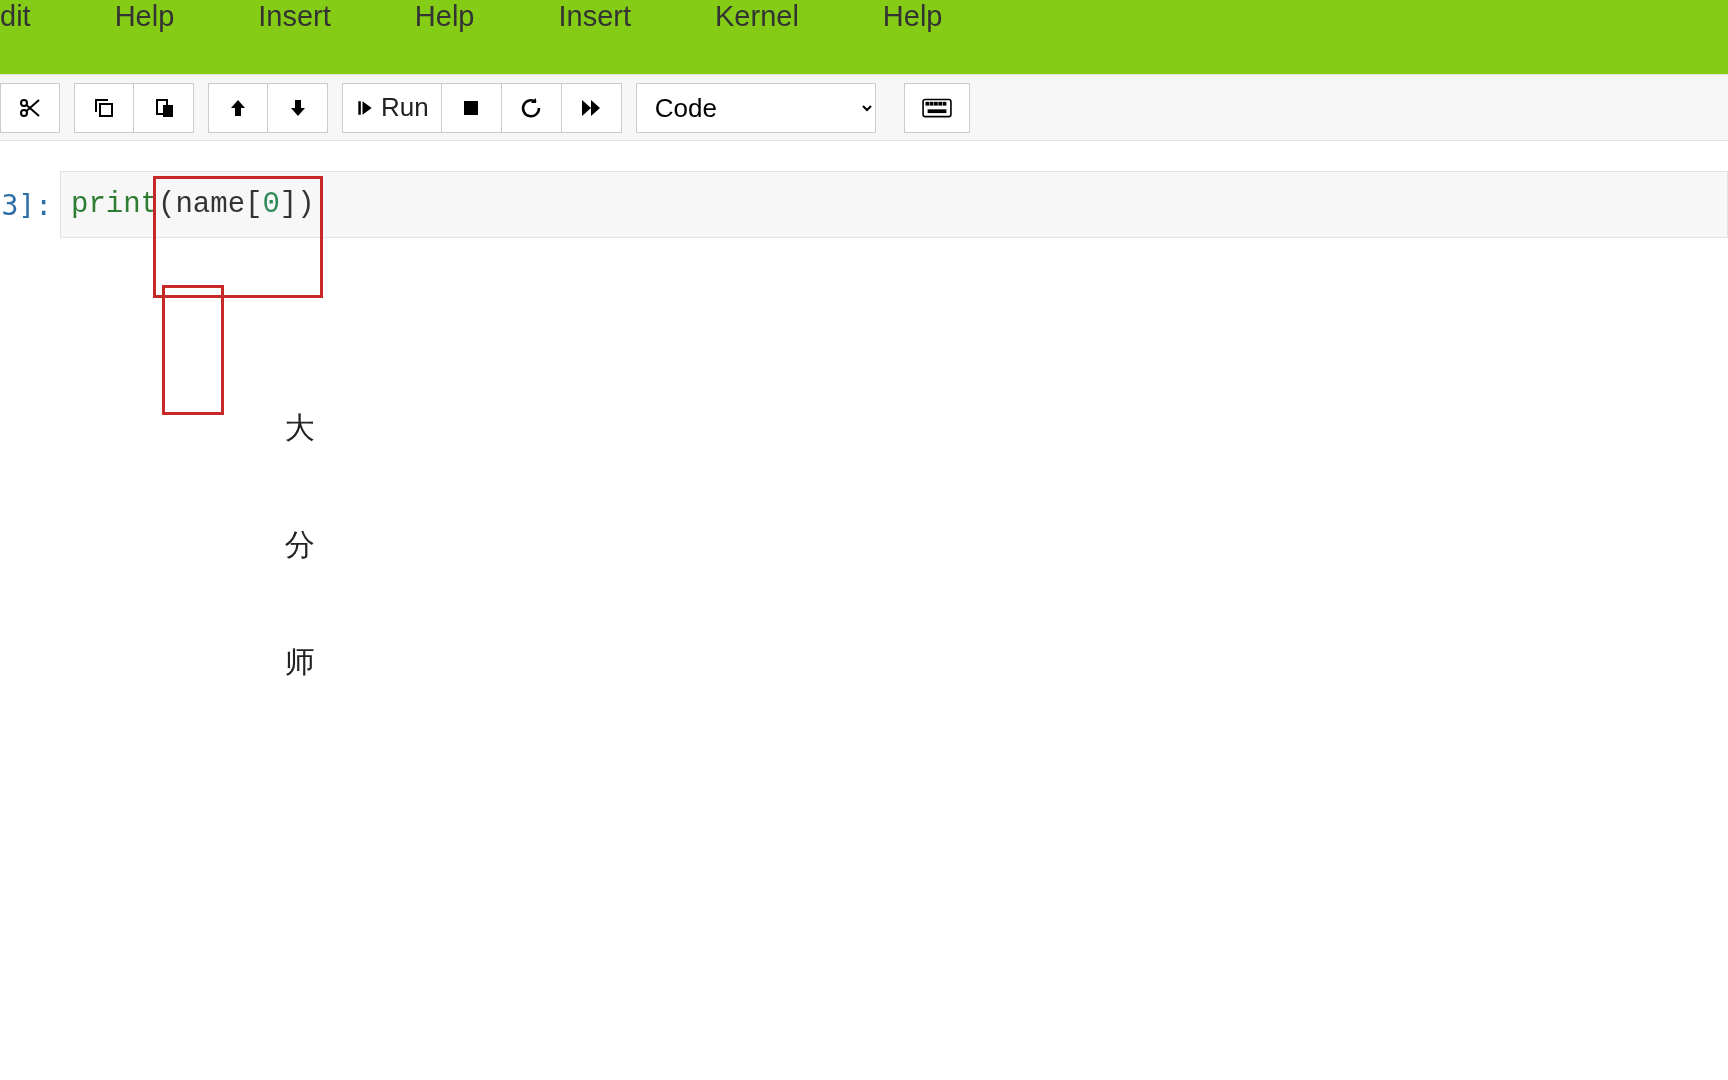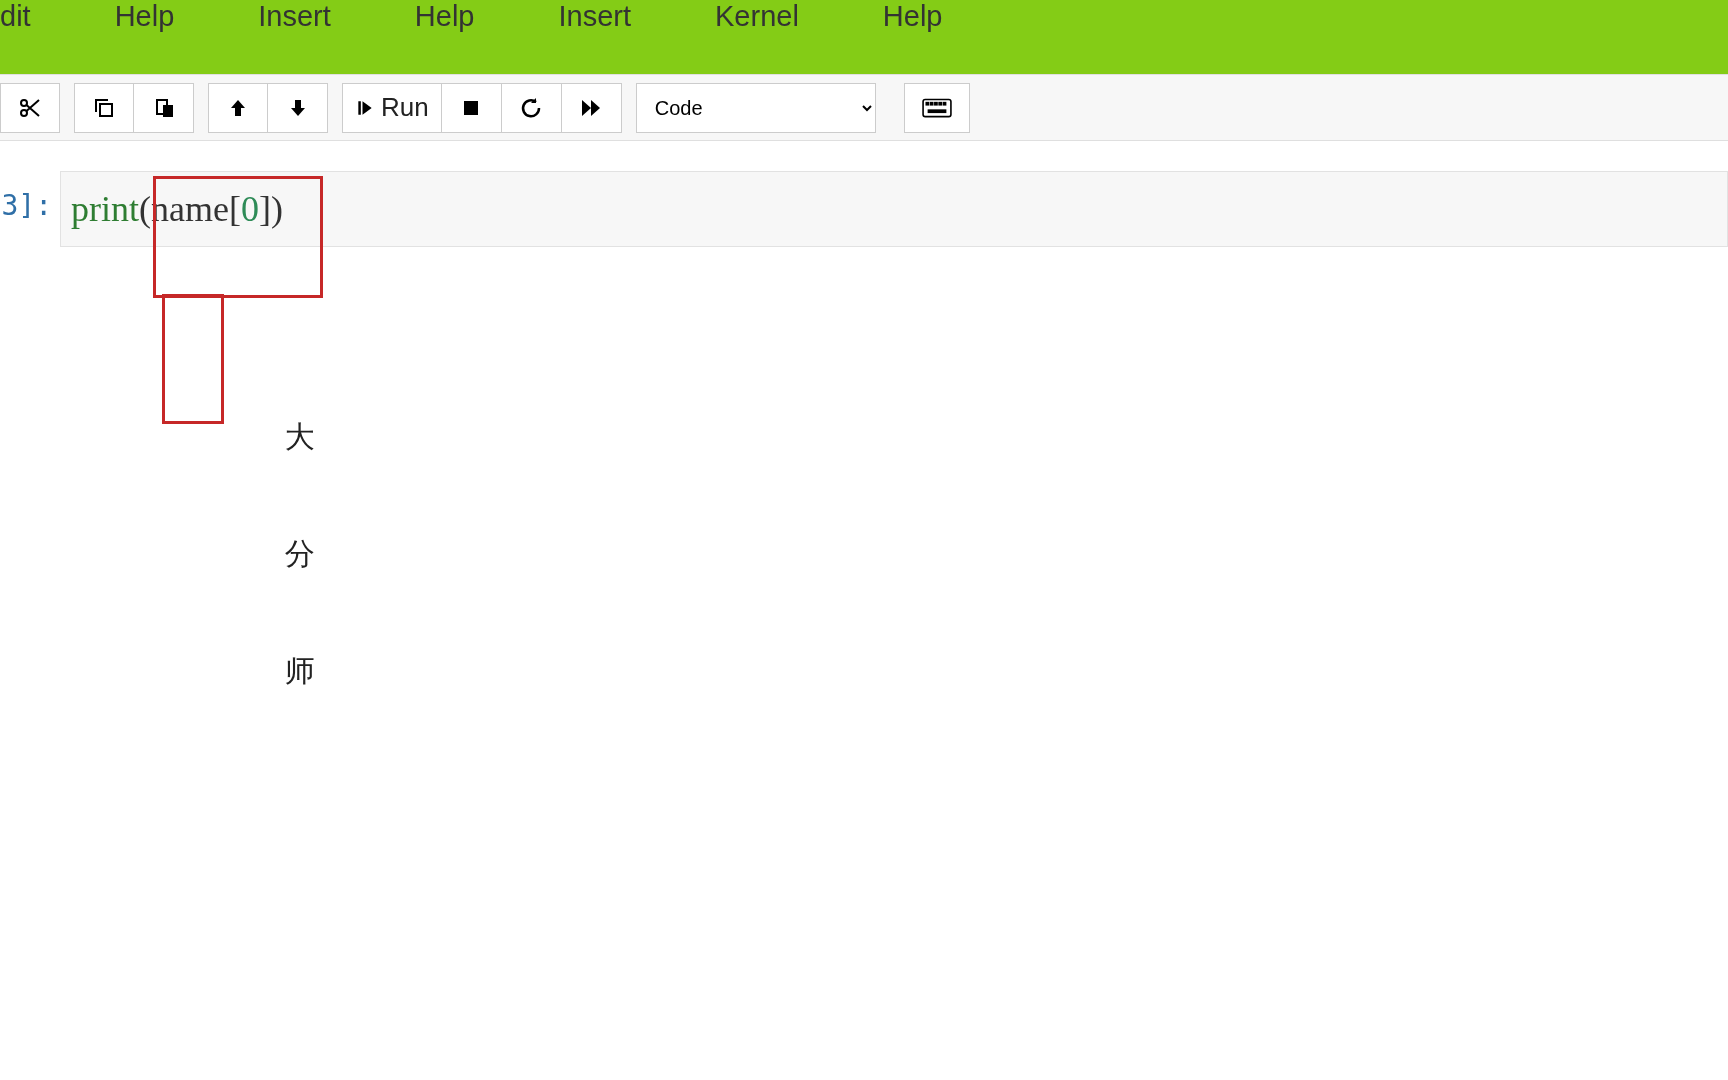--- a/index.html
+++ b/index.html
@@ -54,21 +54,21 @@
     cursor: pointer;
   }
   .tb-btn + .tb-btn { border-left: none; }
   .tb-btn svg { width: 24px; height: 24px; }
   .tb-btn.run span { font-size: 26px; margin-left: 6px; }
   .tb-select {
     height: 50px;
     width: 240px;
     border: 1px solid #ccc;
     background: #fff;
-    font-size: 20px;
+    font-size: 26px;
     padding: 0 14px;
   }
   .tb-kbd {
     height: 50px;
     width: 66px;
     border: 1px solid #ccc;
     background: #fff;
     display: flex;
     align-items: center;
     justify-content: center;
@@ -89,22 +89,22 @@
     font-size: 28px;
     color: #2f6fa7;
     padding-top: 18px;
     padding-right: 8px;
   }
   .input-area {
     flex: 1;
     background: #f7f7f7;
     border: 1px solid #e2e2e2;
     padding: 14px 10px 14px 10px;
-    font-family: Liberation Serif, serif;
-    font-size: 36px;
+    font-family: Liberation Mono, monospace;
+    font-size: 29px;
     line-height: 1.28;
     position: relative;
   }
   .code-line { white-space: pre; }
   .kw-print { color: #2e7d32; } 
   .paren { color: #333; }
   .num { color: #2e8b57; }
   .hl-box {
     position: absolute;
     border: 3px solid #c62828;

